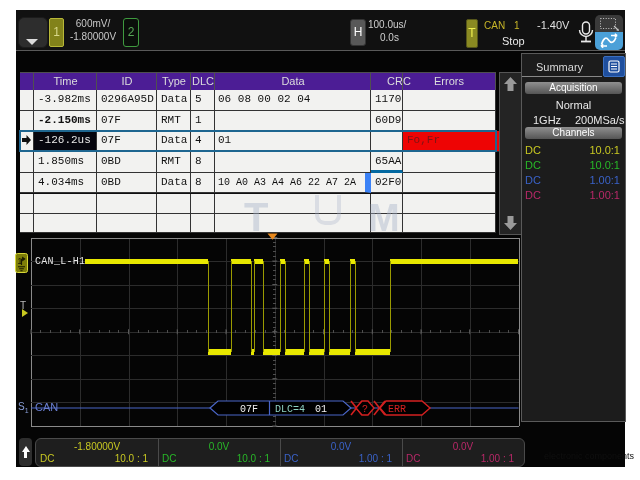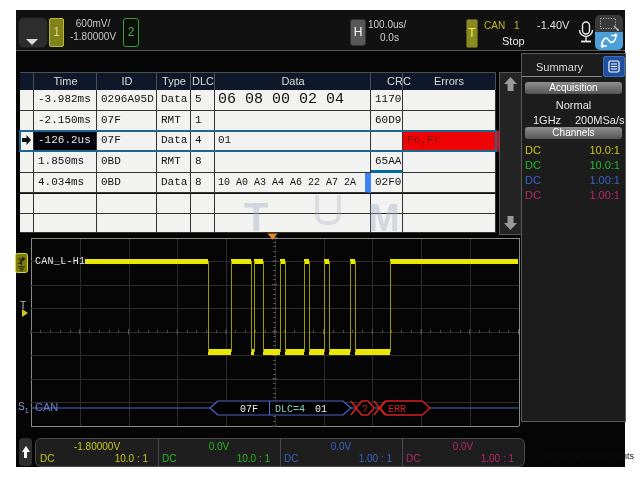--- a/index.html
+++ b/index.html
@@ -49,21 +49,21 @@
       <path d="M23.8 15.8 l-2.6 -0.5 1.9 -1.9 z" fill="#c8c8c8"></path>
       <path d="M6.5 29.5 C8.5 23,11 21.5,13.5 25 S18.5 28.5,21 22.5" fill="none" stroke="#fff" stroke-width="1.6"></path>
       <path d="M16 20.5 h6.2 m0 0 l-2.4 -1.8 m2.4 1.8 l-2.4 1.8" stroke="#fff" stroke-width="1.4" fill="none"></path>
       <path d="M12 31 h-6.2 m0 0 l2.4 -1.8 m-2.4 1.8 l2.4 1.8" stroke="#fff" stroke-width="1.4" fill="none"></path>
     </svg>
   </div>
 
 
   <div class="abs" id="tbl" style="left:4px;top:62px;width:476px;height:161px;background:#101010;"></div>
 
-  <div class="abs" style="left:4px;top:62px;width:476px;height:18px;background:#0f172a;border-top:1px solid #4f4f4f;box-sizing:border-box;color:#dcdcdc;font-size:11px;">
+  <div class="abs" style="left:4px;top:62px;width:476px;height:18px;background:#4c1d95;border-top:1px solid #4f4f4f;box-sizing:border-box;color:#dcdcdc;font-size:11px;">
     <span style="position:absolute;left:14px;top:2px;width:63px;text-align:center;">Time</span>
     <span style="position:absolute;left:77px;top:2px;width:60px;text-align:center;">ID</span>
     <span style="position:absolute;left:137px;top:2px;width:34px;text-align:center;">Type</span>
     <span style="position:absolute;left:171px;top:2px;width:24px;text-align:center;">DLC</span>
     <span style="position:absolute;left:195px;top:2px;width:156px;text-align:center;">Data</span>
     <span style="position:absolute;left:363px;top:2px;width:32px;text-align:center;">CRC</span>
     <span style="position:absolute;left:383px;top:2px;width:92px;text-align:center;">Errors</span>
     <div style="position:absolute;left:13px;top:0;width:1px;height:17px;background:#505050;"></div>
     <div style="position:absolute;left:76px;top:0;width:1px;height:17px;background:#505050;"></div>
     <div style="position:absolute;left:136px;top:0;width:1px;height:17px;background:#505050;"></div>
@@ -72,25 +72,25 @@
     <div style="position:absolute;left:350px;top:0;width:1px;height:17px;background:#505050;"></div>
     <div style="position:absolute;left:382px;top:0;width:1px;height:17px;background:#505050;"></div>
     <div style="position:absolute;left:475px;top:0;width:1px;height:17px;background:#505050;"></div>
   </div>
   <div id="rows">
       <div class="abs mono" style="box-sizing:border-box;left:4px;top:80.0px;width:14px;height:20.7px;background:#f2f2f0;color:#111;font-size:11px;line-height:19.7px;text-align:center;border-right:1px solid #333;border-bottom:1px solid #333;overflow:hidden;"></div>
       <div class="abs mono" style="box-sizing:border-box;left:18px;top:80.0px;width:63px;height:20.7px;background:#f2f2f0;color:#111;font-size:11px;line-height:19.7px;padding-left:4px;border-right:1px solid #333;border-bottom:1px solid #333;overflow:hidden;">-3.982ms</div>
       <div class="abs mono" style="box-sizing:border-box;left:81px;top:80.0px;width:60px;height:20.7px;background:#f2f2f0;color:#111;font-size:11px;line-height:19.7px;padding-left:4px;border-right:1px solid #333;border-bottom:1px solid #333;overflow:hidden;">0296A95D</div>
       <div class="abs mono" style="box-sizing:border-box;left:141px;top:80.0px;width:34px;height:20.7px;background:#f2f2f0;color:#111;font-size:11px;line-height:19.7px;padding-left:4px;border-right:1px solid #333;border-bottom:1px solid #333;overflow:hidden;">Data</div>
       <div class="abs mono" style="box-sizing:border-box;left:175px;top:80.0px;width:24px;height:20.7px;background:#f2f2f0;color:#111;font-size:11px;line-height:19.7px;padding-left:4px;border-right:1px solid #333;border-bottom:1px solid #333;overflow:hidden;">5</div>
-      <div class="abs mono" style="box-sizing:border-box;left:199px;top:80.0px;width:156px;height:20.7px;background:#f2f2f0;color:#111;font-size:15px;line-height:19.7px;padding-left:3px;border-right:1px solid #333;border-bottom:1px solid #333;overflow:hidden;">06 08 00 02 04</div>
+      <div class="abs mono" style="box-sizing:border-box;left:199px;top:80.0px;width:156px;height:20.7px;background:#f2f2f0;color:#111;font-size:11px;line-height:19.7px;padding-left:3px;border-right:1px solid #333;border-bottom:1px solid #333;overflow:hidden;">06 08 00 02 04</div>
       <div class="abs mono" style="box-sizing:border-box;left:355px;top:80.0px;width:32px;height:20.7px;background:#f2f2f0;color:#111;font-size:11px;line-height:19.7px;padding-left:4px;border-right:1px solid #333;border-bottom:1px solid #333;overflow:hidden;">1170</div>
       <div class="abs mono" style="box-sizing:border-box;left:387px;top:80.0px;width:93px;height:20.7px;background:#f2f2f0;color:#111;font-size:11px;line-height:19.7px;padding-left:4px;border-right:1px solid #333;border-bottom:1px solid #333;overflow:hidden;"></div>
       <div class="abs mono" style="box-sizing:border-box;left:4px;top:100.7px;width:14px;height:20.7px;background:#f2f2f0;color:#111;font-size:11px;line-height:19.7px;text-align:center;border-right:1px solid #333;border-bottom:1px solid #333;overflow:hidden;"></div>
-      <div class="abs mono" style="box-sizing:border-box;left:18px;top:100.7px;width:63px;height:20.7px;background:#f2f2f0;color:#111;font-size:11px;line-height:19.7px;padding-left:4px;border-right:1px solid #333;border-bottom:1px solid #333;overflow:hidden;">-2.150ms</div>
+      <div class="abs mono" style="box-sizing:border-box;left:18px;top:100.7px;width:63px;height:20.7px;background:#f2f2f0;color:#111;font-size:11px;line-height:19.7px;padding-left:4px;border-right:1px solid #333;border-bottom:1px solid #333;overflow:hidden;font-weight:bold;">-2.150ms</div>
       <div class="abs mono" style="box-sizing:border-box;left:81px;top:100.7px;width:60px;height:20.7px;background:#f2f2f0;color:#111;font-size:11px;line-height:19.7px;padding-left:4px;border-right:1px solid #333;border-bottom:1px solid #333;overflow:hidden;">07F</div>
       <div class="abs mono" style="box-sizing:border-box;left:141px;top:100.7px;width:34px;height:20.7px;background:#f2f2f0;color:#111;font-size:11px;line-height:19.7px;padding-left:4px;border-right:1px solid #333;border-bottom:1px solid #333;overflow:hidden;">RMT</div>
       <div class="abs mono" style="box-sizing:border-box;left:175px;top:100.7px;width:24px;height:20.7px;background:#f2f2f0;color:#111;font-size:11px;line-height:19.7px;padding-left:4px;border-right:1px solid #333;border-bottom:1px solid #333;overflow:hidden;">1</div>
       <div class="abs mono" style="box-sizing:border-box;left:199px;top:100.7px;width:156px;height:20.7px;background:#f2f2f0;color:#111;font-size:11px;line-height:19.7px;padding-left:3px;border-right:1px solid #333;border-bottom:1px solid #333;overflow:hidden;"></div>
       <div class="abs mono" style="box-sizing:border-box;left:355px;top:100.7px;width:32px;height:20.7px;background:#f2f2f0;color:#111;font-size:11px;line-height:19.7px;padding-left:4px;border-right:1px solid #333;border-bottom:1px solid #333;overflow:hidden;">60D9</div>
       <div class="abs mono" style="box-sizing:border-box;left:387px;top:100.7px;width:93px;height:20.7px;background:#f2f2f0;color:#111;font-size:11px;line-height:19.7px;padding-left:4px;border-right:1px solid #333;border-bottom:1px solid #333;overflow:hidden;"></div>
       <div class="abs mono" style="box-sizing:border-box;left:4px;top:121.4px;width:14px;height:20.7px;background:#f2f2f0;color:#111;font-size:11px;line-height:19.7px;text-align:center;border-right:1px solid #333;border-bottom:1px solid #333;overflow:hidden;"><svg width="11" height="12" viewBox="0 0 11 12" style="vertical-align:middle">
           <path d="M1 4 h4.5 V1 L10 6 L5.5 11 V8 H1 Z" fill="#101010"></path>
         </svg></div>
       <div class="abs mono" style="box-sizing:border-box;left:18px;top:121.4px;width:63px;height:20.7px;background:#06060e;color:#e8e8e8;font-size:11px;line-height:19.7px;padding-left:4px;border-right:1px solid #333;border-bottom:1px solid #333;overflow:hidden;">-126.2us</div>

